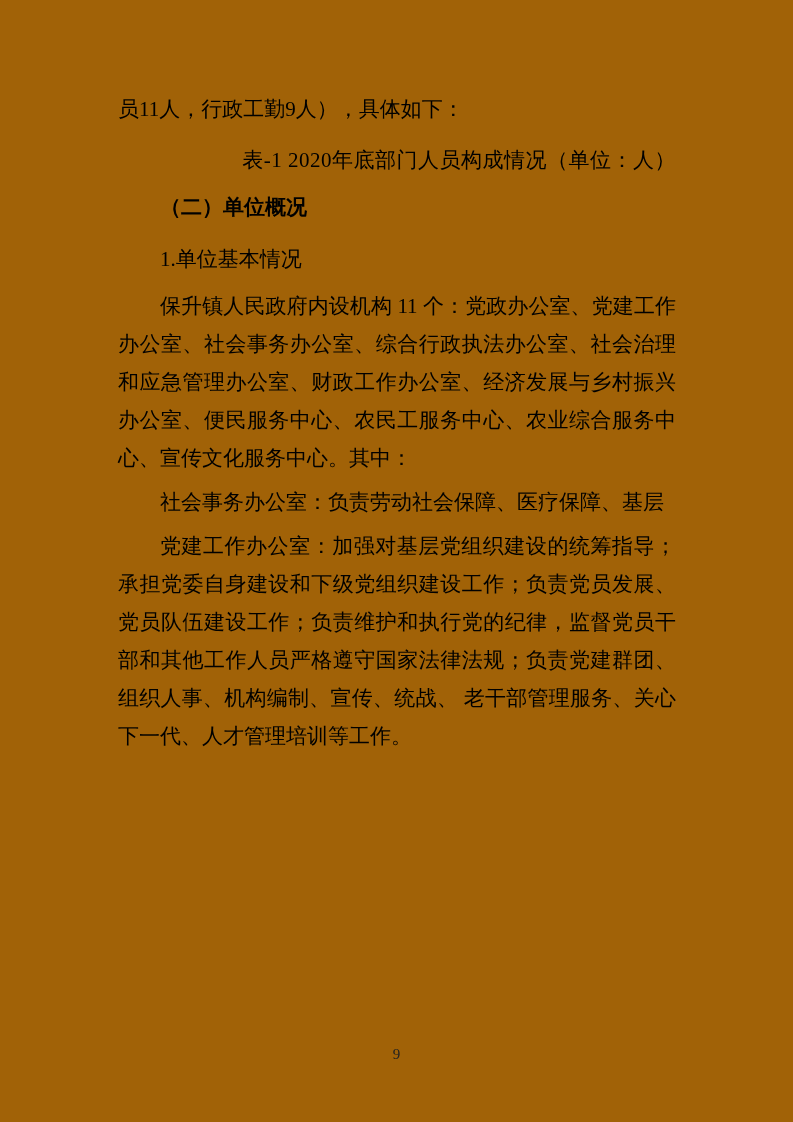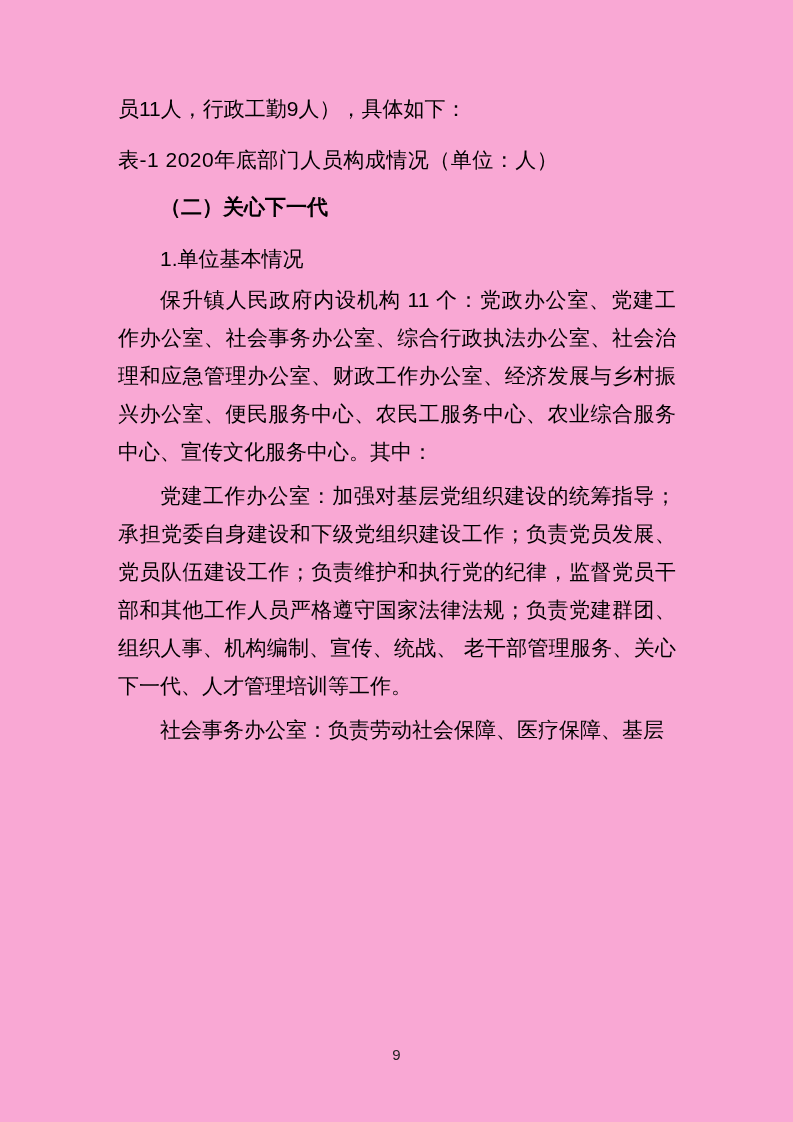--- a/index.html
+++ b/index.html
@@ -1,37 +1,37 @@
 <!DOCTYPE html>
 <html><head>
 <meta charset="utf-8">
 <style>
   html, body { margin: 0; padding: 0; background: #ffffff; }
   .page {
     position: relative;
     width: 793px;
     height: 1122px;
-    background: #f9a8d4;
+    background: #a16207;
     color: #000000;
-    font-family: Liberation Sans, sans-serif;
+    font-family: Liberation Serif, serif;
     overflow: hidden;
     box-sizing: border-box;
   }
   .content {
     position: absolute;
     left: 118px;
     top: 90px;
     width: 558px;
     font-size: 21px;
     line-height: 38px;
   }
   .cont-line { margin: 0; }
   .table-caption {
     margin: 13px 0 0 0;
-    text-align: left;
+    text-align: right;
     letter-spacing: 0.5px;
   }
   table.personnel {
     border-collapse: collapse;
     table-layout: fixed;
     width: 568px;
     margin-left: 1px;
     border: 1.5px solid #000;
   }
   table.personnel th, table.personnel td {
@@ -54,21 +54,21 @@
   .subheading {
     margin: 14px 0 0 0;
     text-indent: 2em;
   }
   .para {
     margin: 6px 0 0 0;
     text-indent: 2em;
     text-align: justify;
     text-justify: inter-character;
   }
-  .para.first { margin-top: 3px; }
+  .para.first { margin-top: 9px; }
   .page-number {
     position: absolute;
     top: 1046px;
     left: 0;
     width: 100%;
     text-align: center;
     font-size: 15px;
     color: #222;
   }
 </style>
@@ -76,27 +76,27 @@
 <body>
 
 <div class="page">
   <div class="content">
 
     <p class="cont-line">员11人，行政工勤9人），具体如下：</p>
 
     <p class="table-caption">表-1 2020年底部门人员构成情况（单位：人）</p>
 
 
-    <p class="heading">（二）关心下一代</p>
+    <p class="heading">（二）单位概况</p>
 
     <p class="subheading">1.单位基本情况</p>
 
     <p class="para first">保升镇人民政府内设机构 11 个：党政办公室、党建工作办公室、社会事务办公室、综合行政执法办公室、社会治理和应急管理办公室、财政工作办公室、经济发展与乡村振兴办公室、便民服务中心、农民工服务中心、农业综合服务中心、宣传文化服务中心。其中：</p>
 
 
+    <p class="para">社会事务办公室：负责劳动社会保障、医疗保障、基层</p>
+
     <p class="para">党建工作办公室：加强对基层党组织建设的统筹指导；承担党委自身建设和下级党组织建设工作；负责党员发展、党员队伍建设工作；负责维护和执行党的纪律，监督党员干部和其他工作人员严格遵守国家法律法规；负责党建群团、组织人事、机构编制、宣传、统战、 老干部管理服务、关心下一代、人才管理培训等工作。</p>
-
-    <p class="para">社会事务办公室：负责劳动社会保障、医疗保障、基层</p>
 
   </div>
 
   <div class="page-number">9</div>
 </div>
 
 </body></html>

